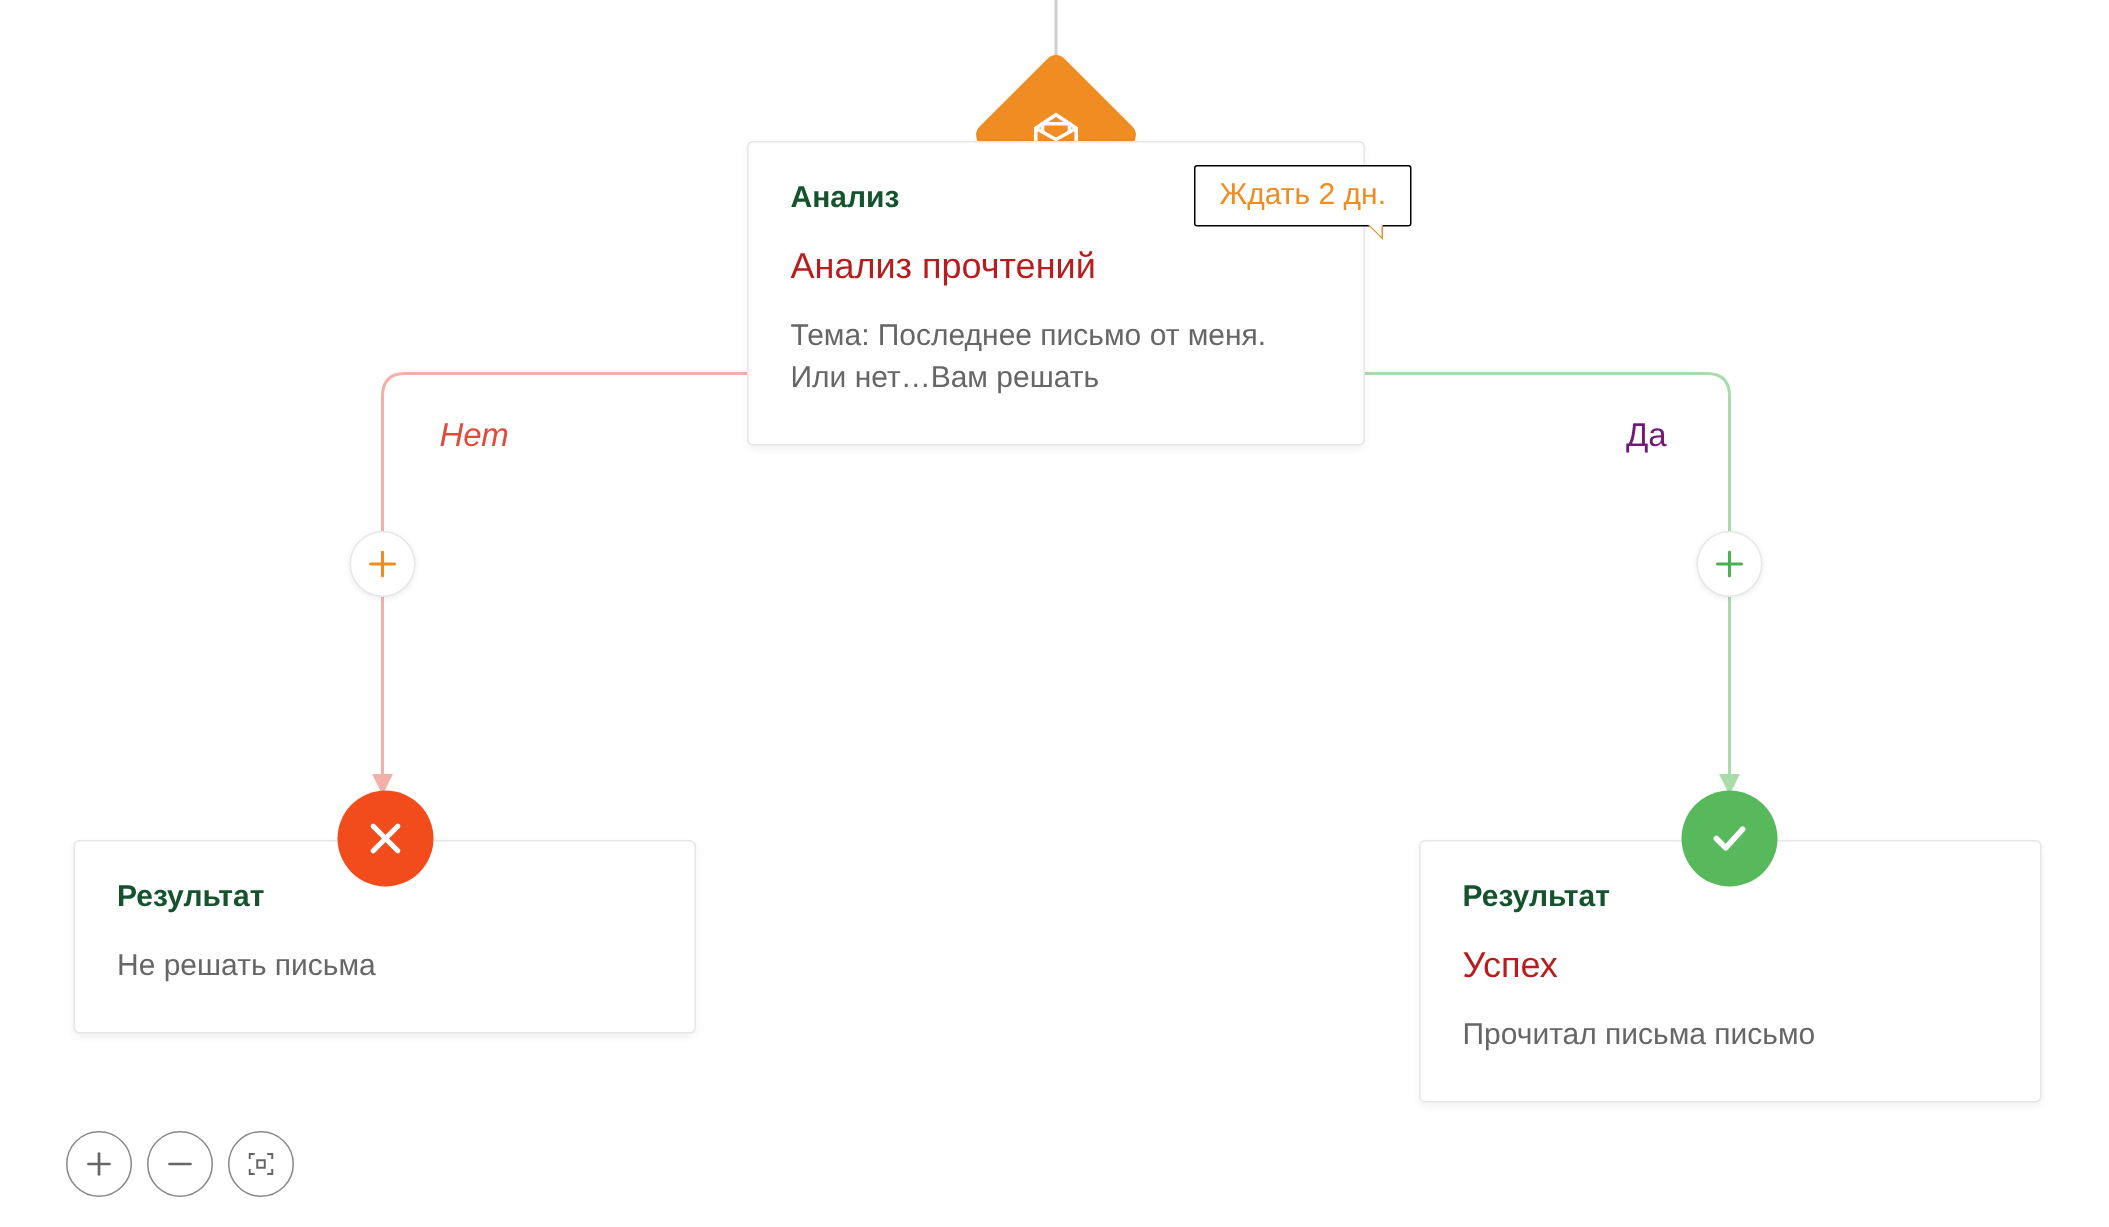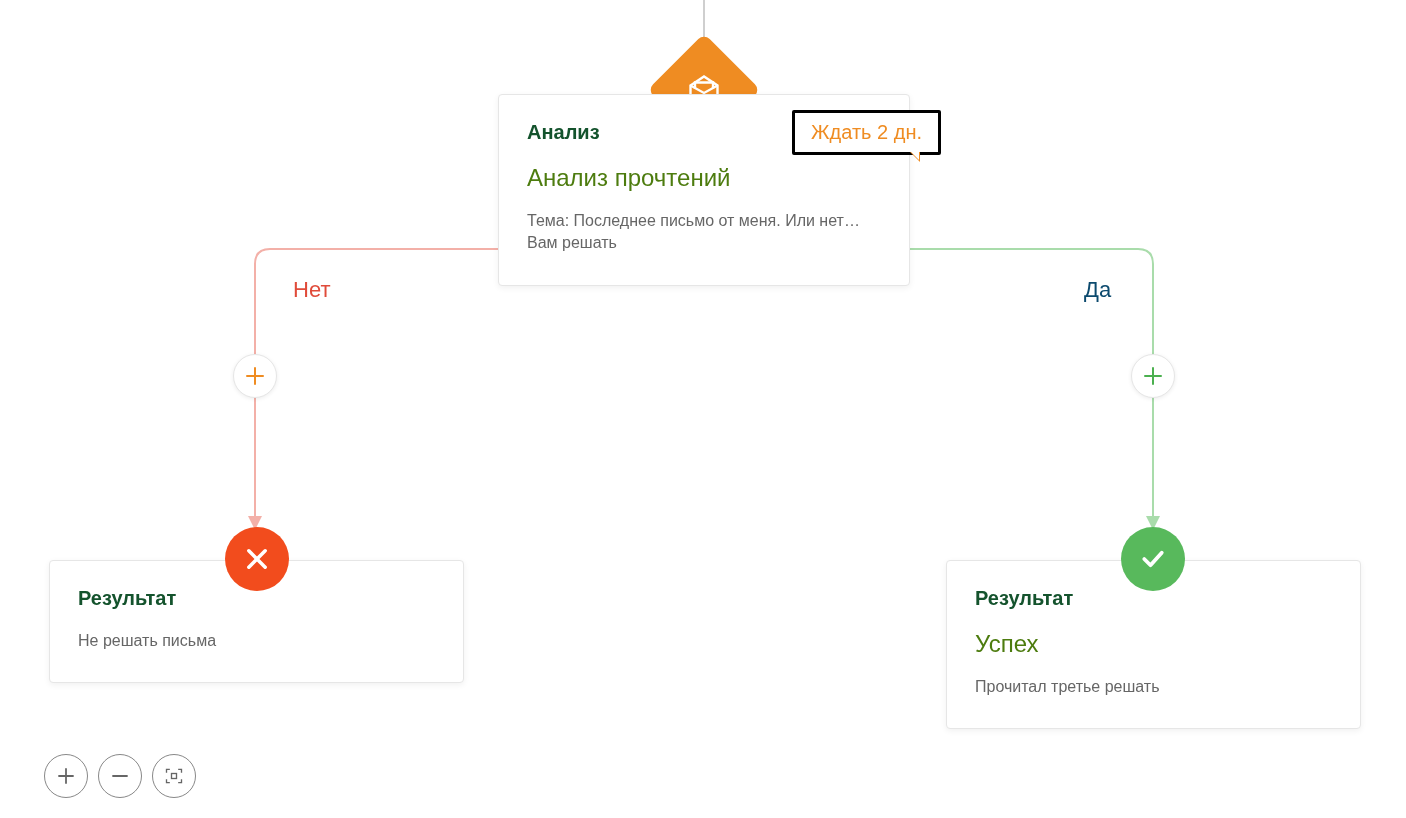--- a/index.html
+++ b/index.html
@@ -69,38 +69,38 @@
   }
 
   .card-label {
     font-size: 20px;
     font-weight: 600;
     color: #14532d;
     margin-bottom: 20px;
   }
   .card-title {
     font-size: 24px;
-    color: #4d7c0f;
+    color: #b91c1c;
     margin-bottom: 18px;
     font-weight: 400;
     cursor: pointer;
   }
   .card-body {
-    font-size: 16px;
+    font-size: 20px;
     color: #666;
     line-height: 1.4;
   }
 
   
   .wait-badge {
     position: absolute;
     right: -32px;
     top: 15px;
     background: #fff;
-    border: 3px solid #000000;
+    border: 1px solid #000000;
     color: #ef8c22;
     font-size: 20px;
     padding: 8px 16px;
     border-radius: 2px;
   }
   .wait-badge::after {
     content: '';
     position: absolute;
     bottom: -10px;
     right: 18px;
@@ -126,25 +126,26 @@
   
   .branch-label {
     position: absolute;
     font-size: 22px;
     font-weight: 400;
   }
   .branch-no {
     left: 293px;
     top: 277px;
     color: #e04b3a;
+    font-style: italic;
   }
   .branch-yes {
     left: 1084px;
     top: 277px;
-    color: #0c4a6e;
+    color: #701a75;
   }
 
   
   .add-node {
     position: absolute;
     width: 44px;
     height: 44px;
     border-radius: 50%;
     background: #fff;
     border: 1px solid #e6e6e6;
@@ -271,21 +272,21 @@
 </div>
 
 <div class="card card-success">
   <div class="result-badge badge-success">
     <svg width="30" height="30" viewBox="0 0 24 24">
       <path d="M5 12 L10 17 L19 7" stroke="#fff" stroke-width="3" fill="none" stroke-linecap="round" stroke-linejoin="round"></path>
     </svg>
   </div>
   <div class="card-label">Результат</div>
   <div class="card-title">Успех</div>
-  <div class="card-body">Прочитал третье решать</div>
+  <div class="card-body">Прочитал письма письмо</div>
 </div>
 
 <div class="zoom-controls">
   <div class="zoom-btn">
     <svg width="18" height="18" viewBox="0 0 18 18">
       <line x1="9" y1="2" x2="9" y2="16" stroke="#666" stroke-width="1.8" stroke-linecap="round"></line>
       <line x1="2" y1="9" x2="16" y2="9" stroke="#666" stroke-width="1.8" stroke-linecap="round"></line>
     </svg>
   </div>
   <div class="zoom-btn">

